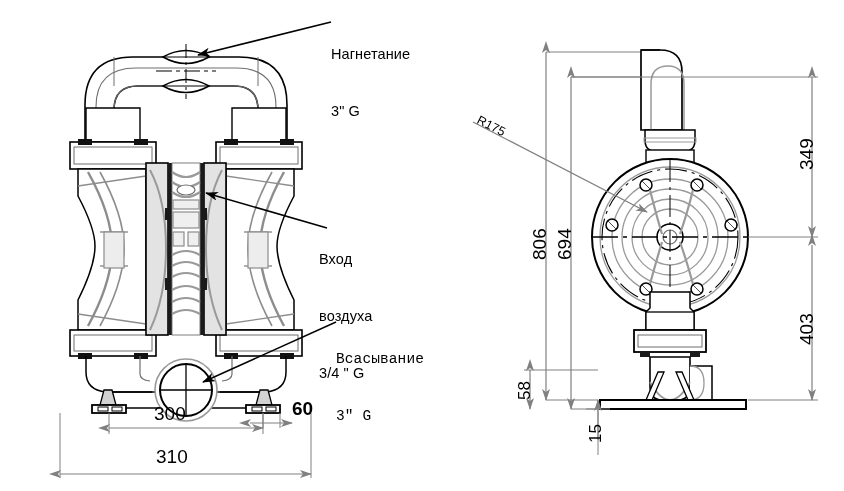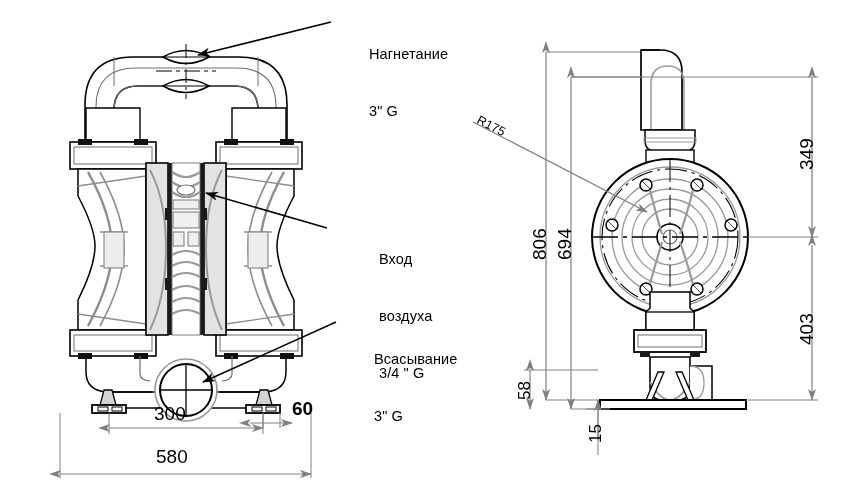--- a/index.html
+++ b/index.html
@@ -23,21 +23,20 @@
     height: 491px;
   }
   .callout {
     position: absolute;
     color: #000000;
     font-family: "Liberation Sans", sans-serif;
     font-size: 14.5px;
     line-height: 19px;
     white-space: pre;
     letter-spacing: 0.1px;
-    margin-left: 38px;
   }
   .dimtext {
     position: absolute;
     color: #000000;
     font-family: "Liberation Sans", sans-serif;
     font-size: 19px;
     white-space: pre;
   }
   .dimtext.small {
     font-size: 17px;
@@ -341,36 +340,36 @@
         <line x1="586" y1="409" x2="610" y2="409" stroke-width="1"></line>
       </g>
     </g>
   </svg>
 
   <div class="callout" style="left:331px; top:7px;">
     <div>Нагнетание</div>
     <div>3" G</div>
   </div>
 
-  <div class="callout" style="left:341px; top:212px;">
+  <div class="callout" style="left:319px; top:212px;">
     <div>Вход</div>
     <div>воздуха</div>
     <div>3/4 " G</div>
   </div>
 
-  <div class="callout" style="left:336px; top:312px;">
+  <div class="callout" style="left:336px; top:312px;font-family:Liberation Mono, monospace;">
     <div>Всасывание</div>
     <div>3" G</div>
   </div>
 
   <div class="dimtext" style="left:154px; top:403px;">300</div>
 
   <div class="dimtext" style="left:292px; top:398px;font-weight:bold;">60</div>
 
-  <div class="dimtext" style="left:156px; top:446px;">580</div>
+  <div class="dimtext" style="left:156px; top:446px;">310</div>
 
   <div class="dimtext rot" style="left:529px; top:260px;">806</div>
 
   <div class="dimtext rot" style="left:554px; top:260px;">694</div>
 
   <div class="dimtext rot" style="left:796px; top:170px;">349</div>
 
   <div class="dimtext rot" style="left:796px; top:345px;">403</div>
 
   <div class="dimtext rot small" style="left:515px; top:400px;">58</div>

